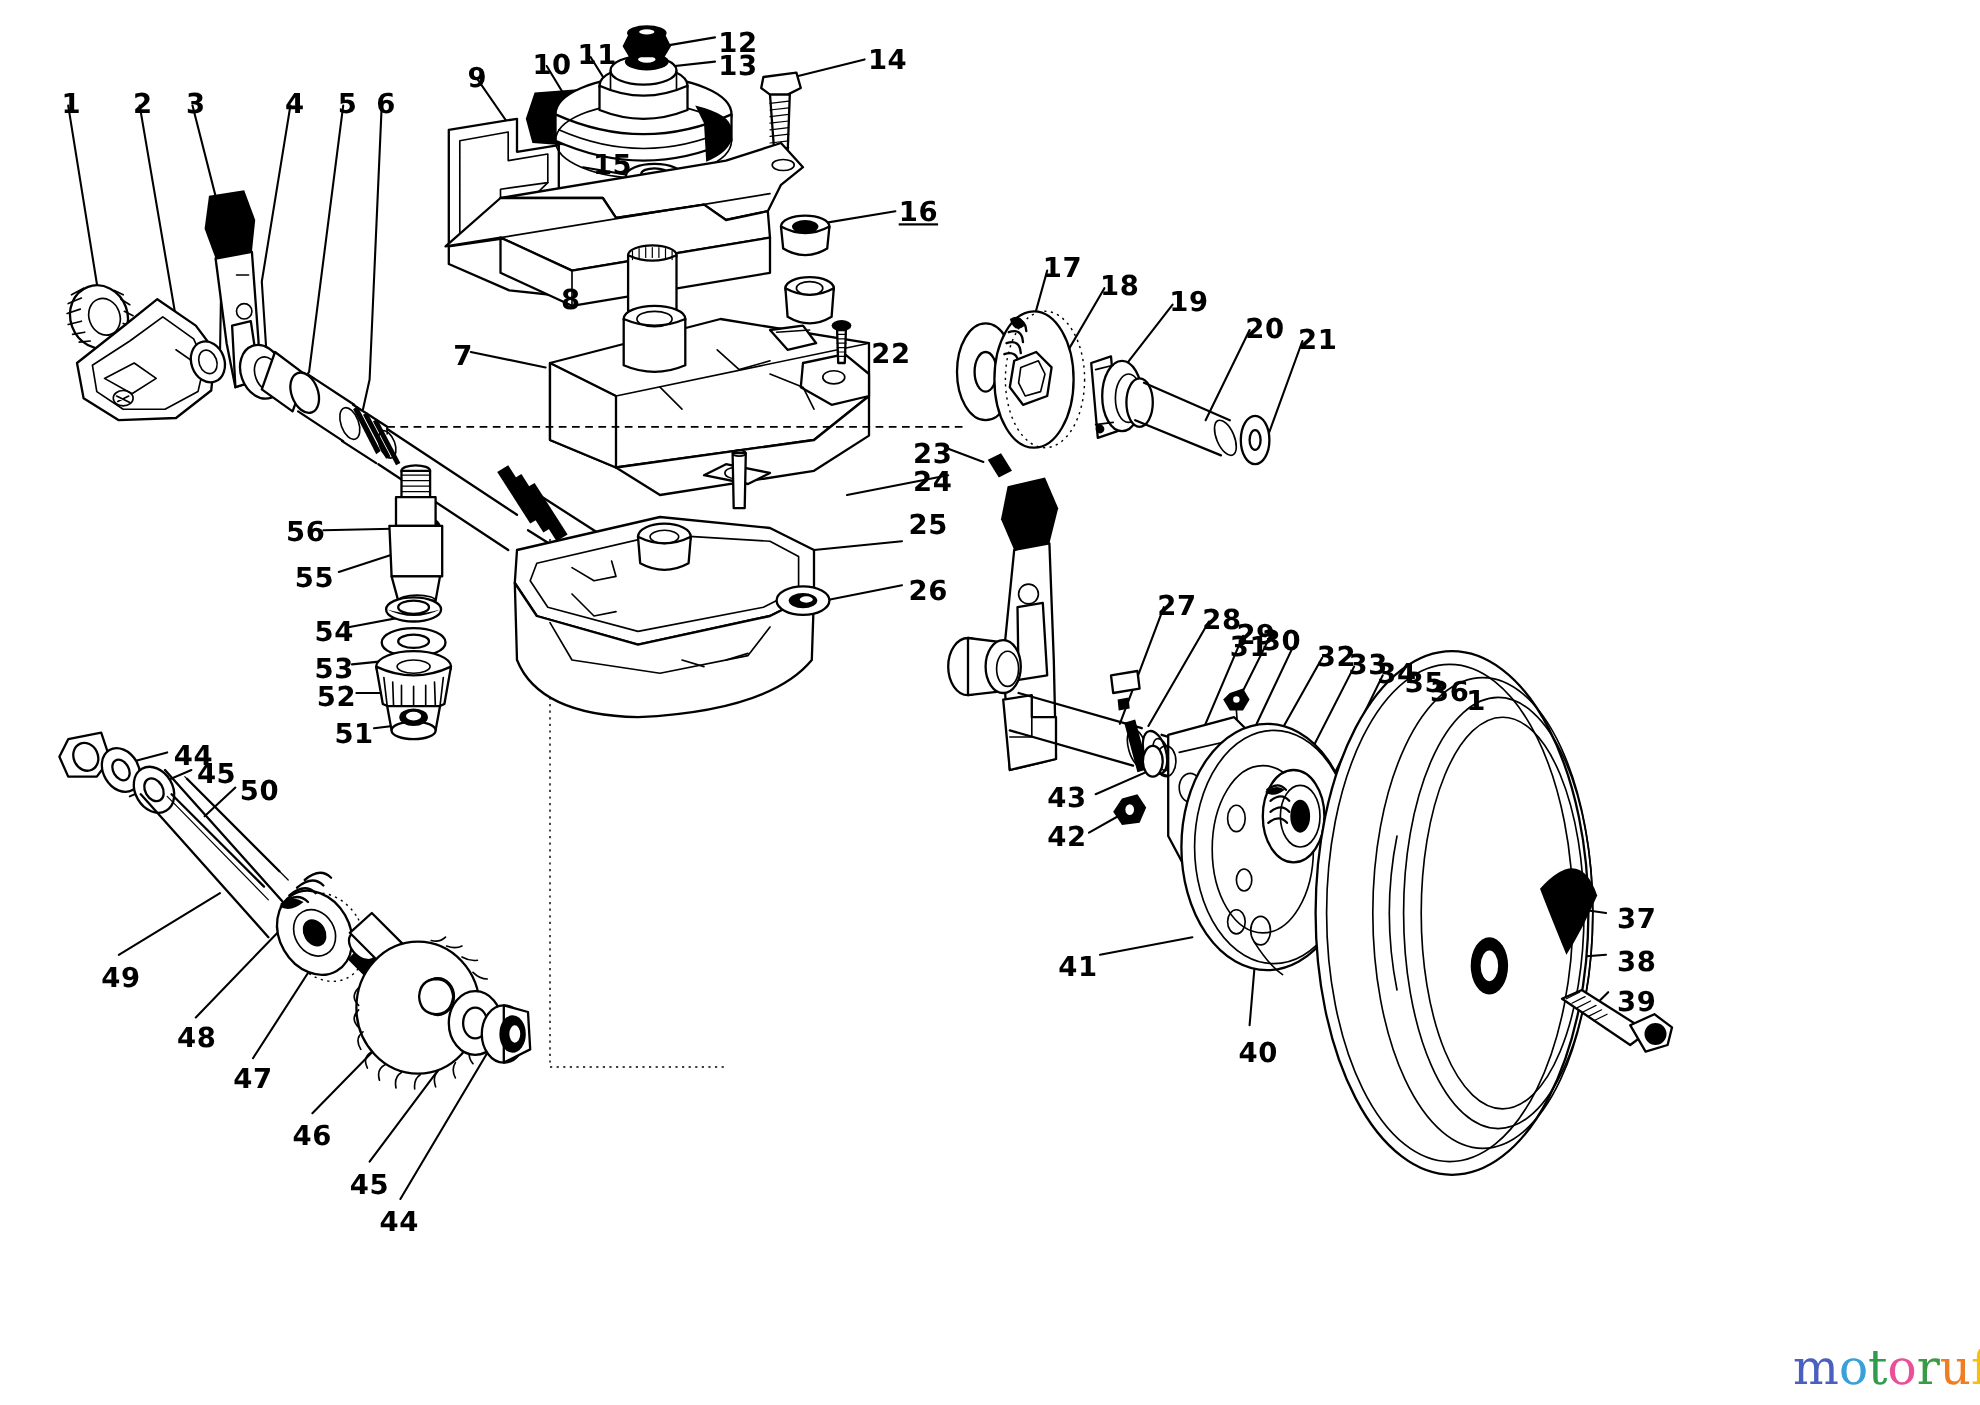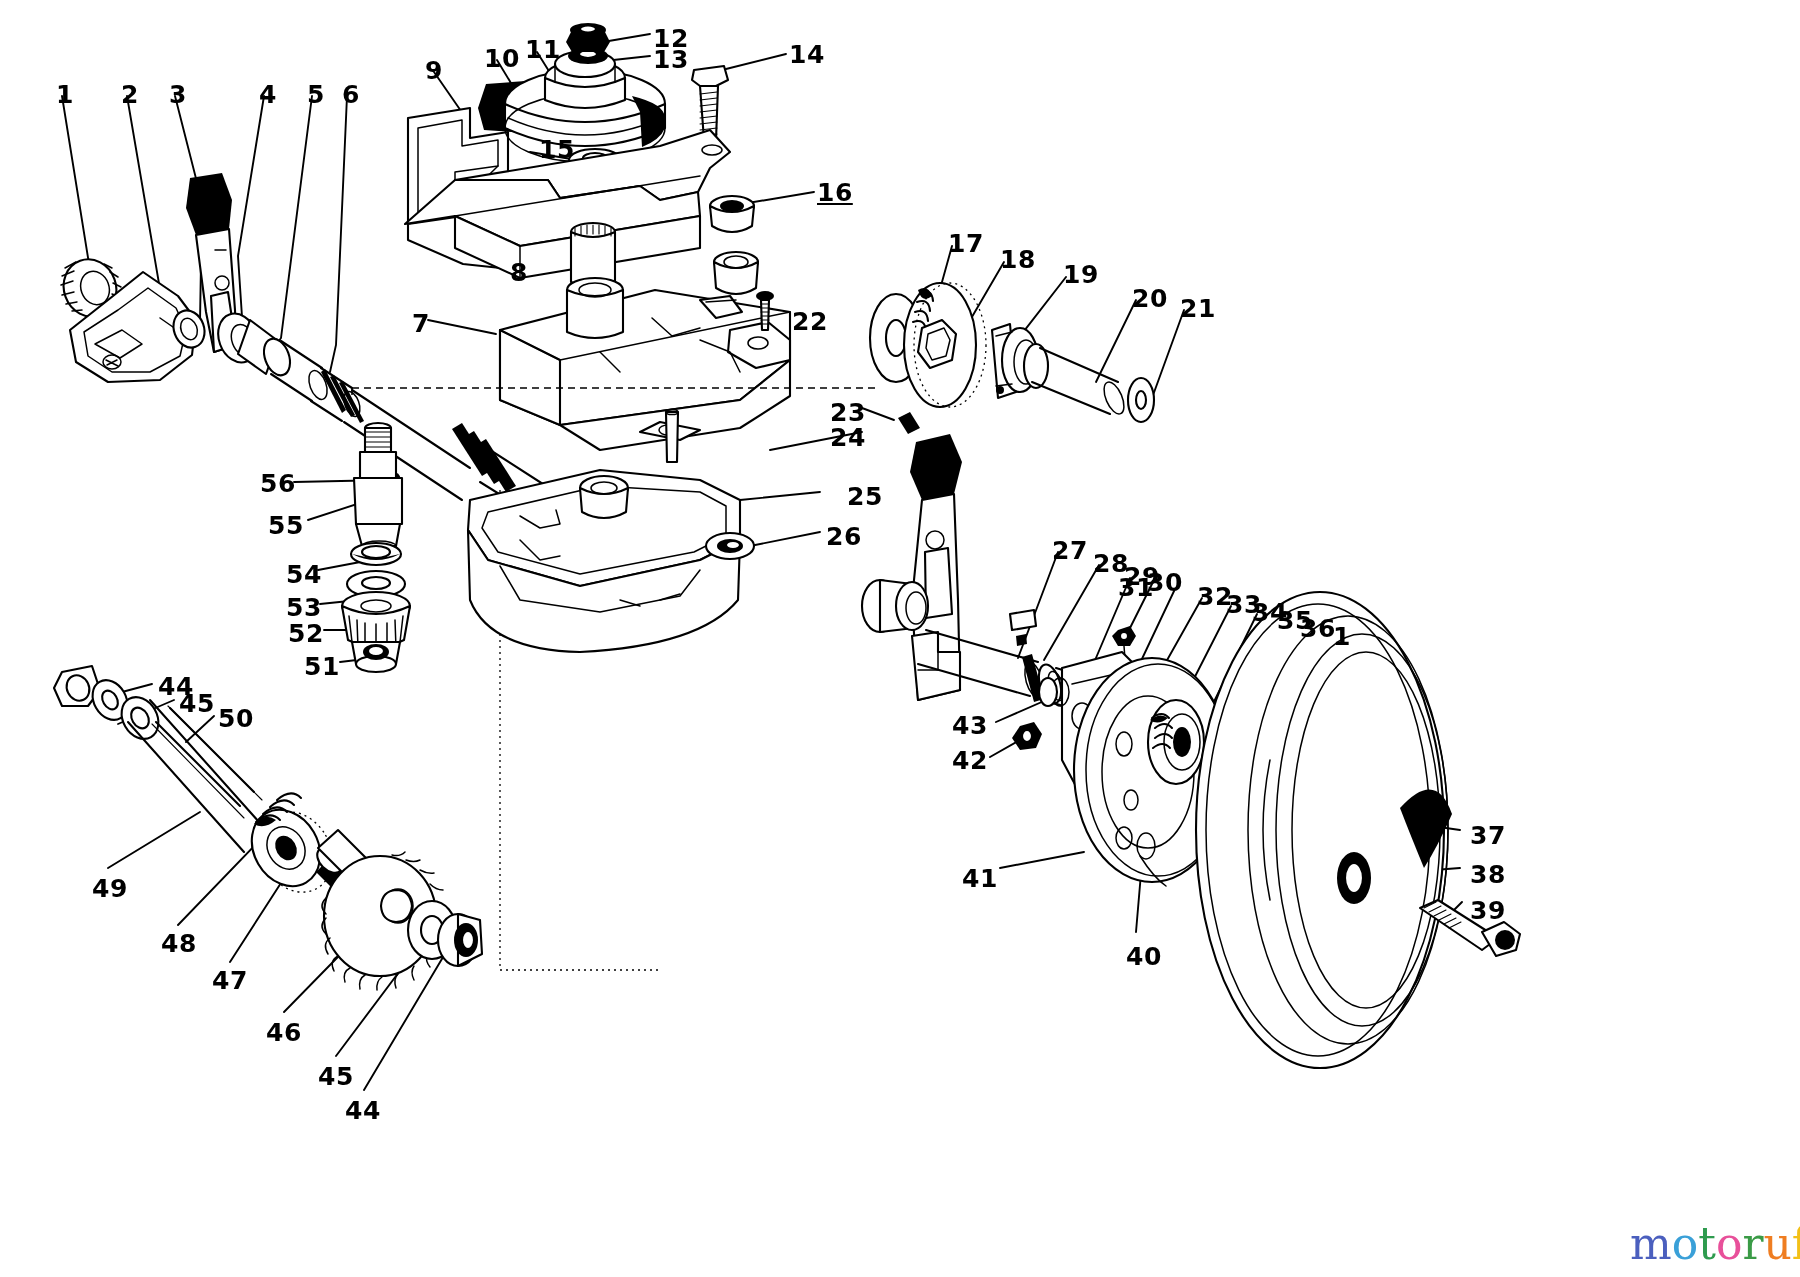--- a/index.html
+++ b/index.html
@@ -583,21 +583,21 @@
       <div class="cal" style="left: 510px; top: 260px;">8</div>
       <div class="cal" style="left: 412px; top: 311px;">7</div>
       <div class="cal" style="left: 792px; top: 309px; text-align: center;">22</div>
       <div class="cal" style="left: 948px; top: 231px;">17</div>
       <div class="cal" style="left: 1000px; top: 247px; text-align: right;">18</div>
       <div class="cal" style="left: 1063px; top: 262px;">19</div>
       <div class="cal" style="left: 1132px; top: 286px;">20</div>
       <div class="cal" style="left: 1180px; top: 296px;">21</div>
       <div class="cal" style="left: 830px; top: 400px;">23</div>
       <div class="cal" style="left: 830px; top: 425px;">24</div>
-      <div class="cal" style="left: 826px; top: 484px; margin-left: 21px;">25</div>
+      <div class="cal" style="left: 826px; top: 464px;">25</div>
       <div class="cal" style="left: 826px; top: 524px;">26</div>
       <div class="cal" style="left: 260px; top: 471px;">56</div>
       <div class="cal" style="left: 268px; top: 513px;">55</div>
       <div class="cal" style="left: 286px; top: 562px;">54</div>
       <div class="cal" style="left: 286px; top: 595px;">53</div>
       <div class="cal" style="left: 288px; top: 621px;">52</div>
       <div class="cal" style="left: 304px; top: 654px;">51</div>
       <div class="cal" style="left: 1052px; top: 538px;">27</div>
       <div class="cal" style="left: 1093px; top: 551px;">28</div>
       <div class="cal" style="left: 1124px; top: 564px;">29</div>

